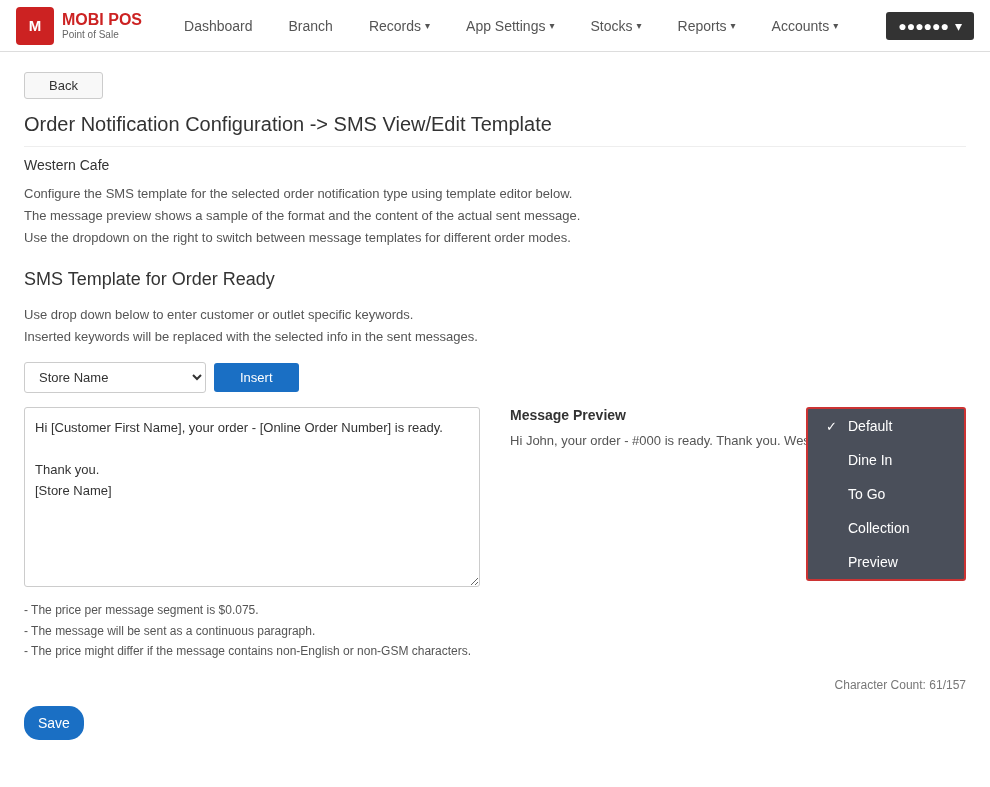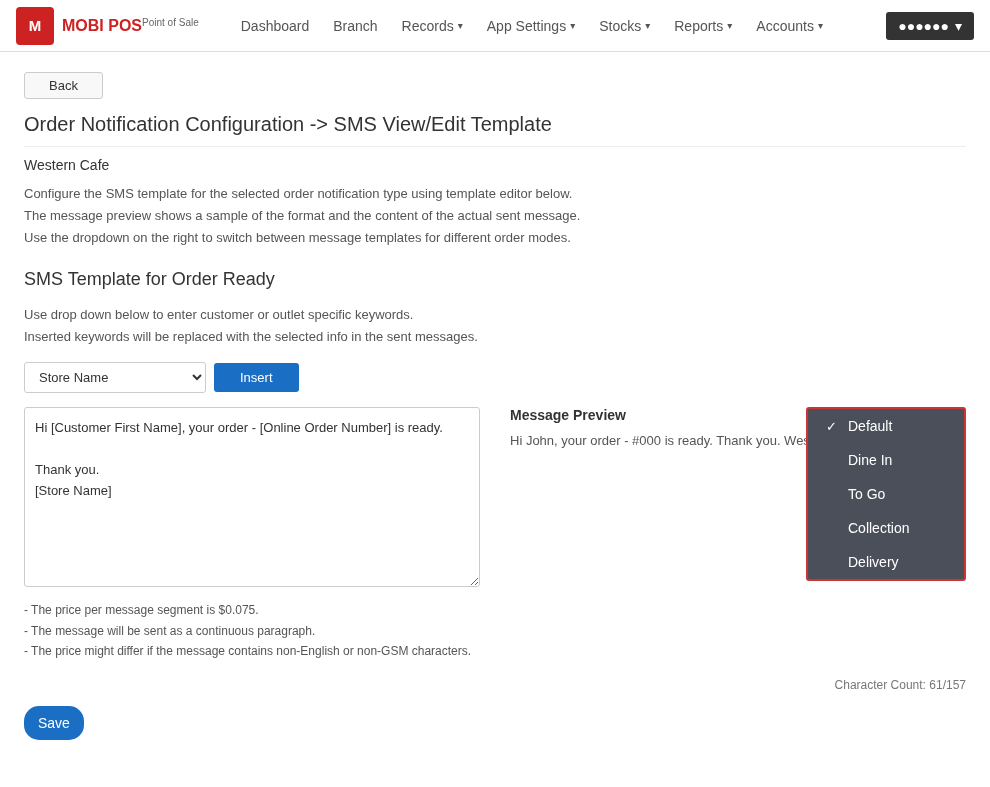--- a/index.html
+++ b/index.html
@@ -10,24 +10,24 @@
       display: flex; align-items: center;
       background: #fff; border-bottom: 1px solid #ddd;
       padding: 0 16px; height: 52px;
     }
     .brand { display: flex; align-items: center; margin-right: 30px; }
     .brand-logo {
       width: 38px; height: 38px; background: #cc2222; border-radius: 4px;
       display: flex; align-items: center; justify-content: center;
       color: #fff; font-weight: bold; font-size: 15px; margin-right: 8px;
     }
-    .brand-text { display: flex; }
+    .brand-text { display: flex; flex-direction: column; }
     .brand-name { font-weight: bold; color: #cc2222; font-size: 16px; line-height: 1.1; }
     .brand-sub { font-size: 10px; color: #666; }
-    .nav-items { display: flex; align-items: center; gap: 0; flex: 1; }
+    .nav-items { display: flex; align-items: center; gap: 12px; flex: 1; }
     .nav-item {
       padding: 6px 12px; cursor: pointer; color: #555; font-size: 14px;
       display: flex; align-items: center; gap: 4px; white-space: nowrap;
     }
     .nav-item .caret { font-size: 10px; }
     .nav-user {
       background: #333; color: #fff; padding: 6px 12px; border-radius: 3px;
       cursor: pointer; display: flex; align-items: center; gap: 6px; font-size: 14px;
     }
 
@@ -185,21 +185,21 @@
       <div class="mode-dropdown-item">
         <span class="check-mark"> </span>
         <span>To Go</span>
       </div>
       <div class="mode-dropdown-item">
         <span class="check-mark"> </span>
         <span>Collection</span>
       </div>
       <div class="mode-dropdown-item">
         <span class="check-mark"> </span>
-        <span>Delivery</span>
+        <span>Preview</span>
       </div>
     </div>
   </div>
 
   <div class="notes">
     <div>- The price per message segment is $0.075.</div>
     <div>- The message will be sent as a continuous paragraph.</div>
     <div>- The price might differ if the message contains non-English or non-GSM characters.</div>
   </div>
 

